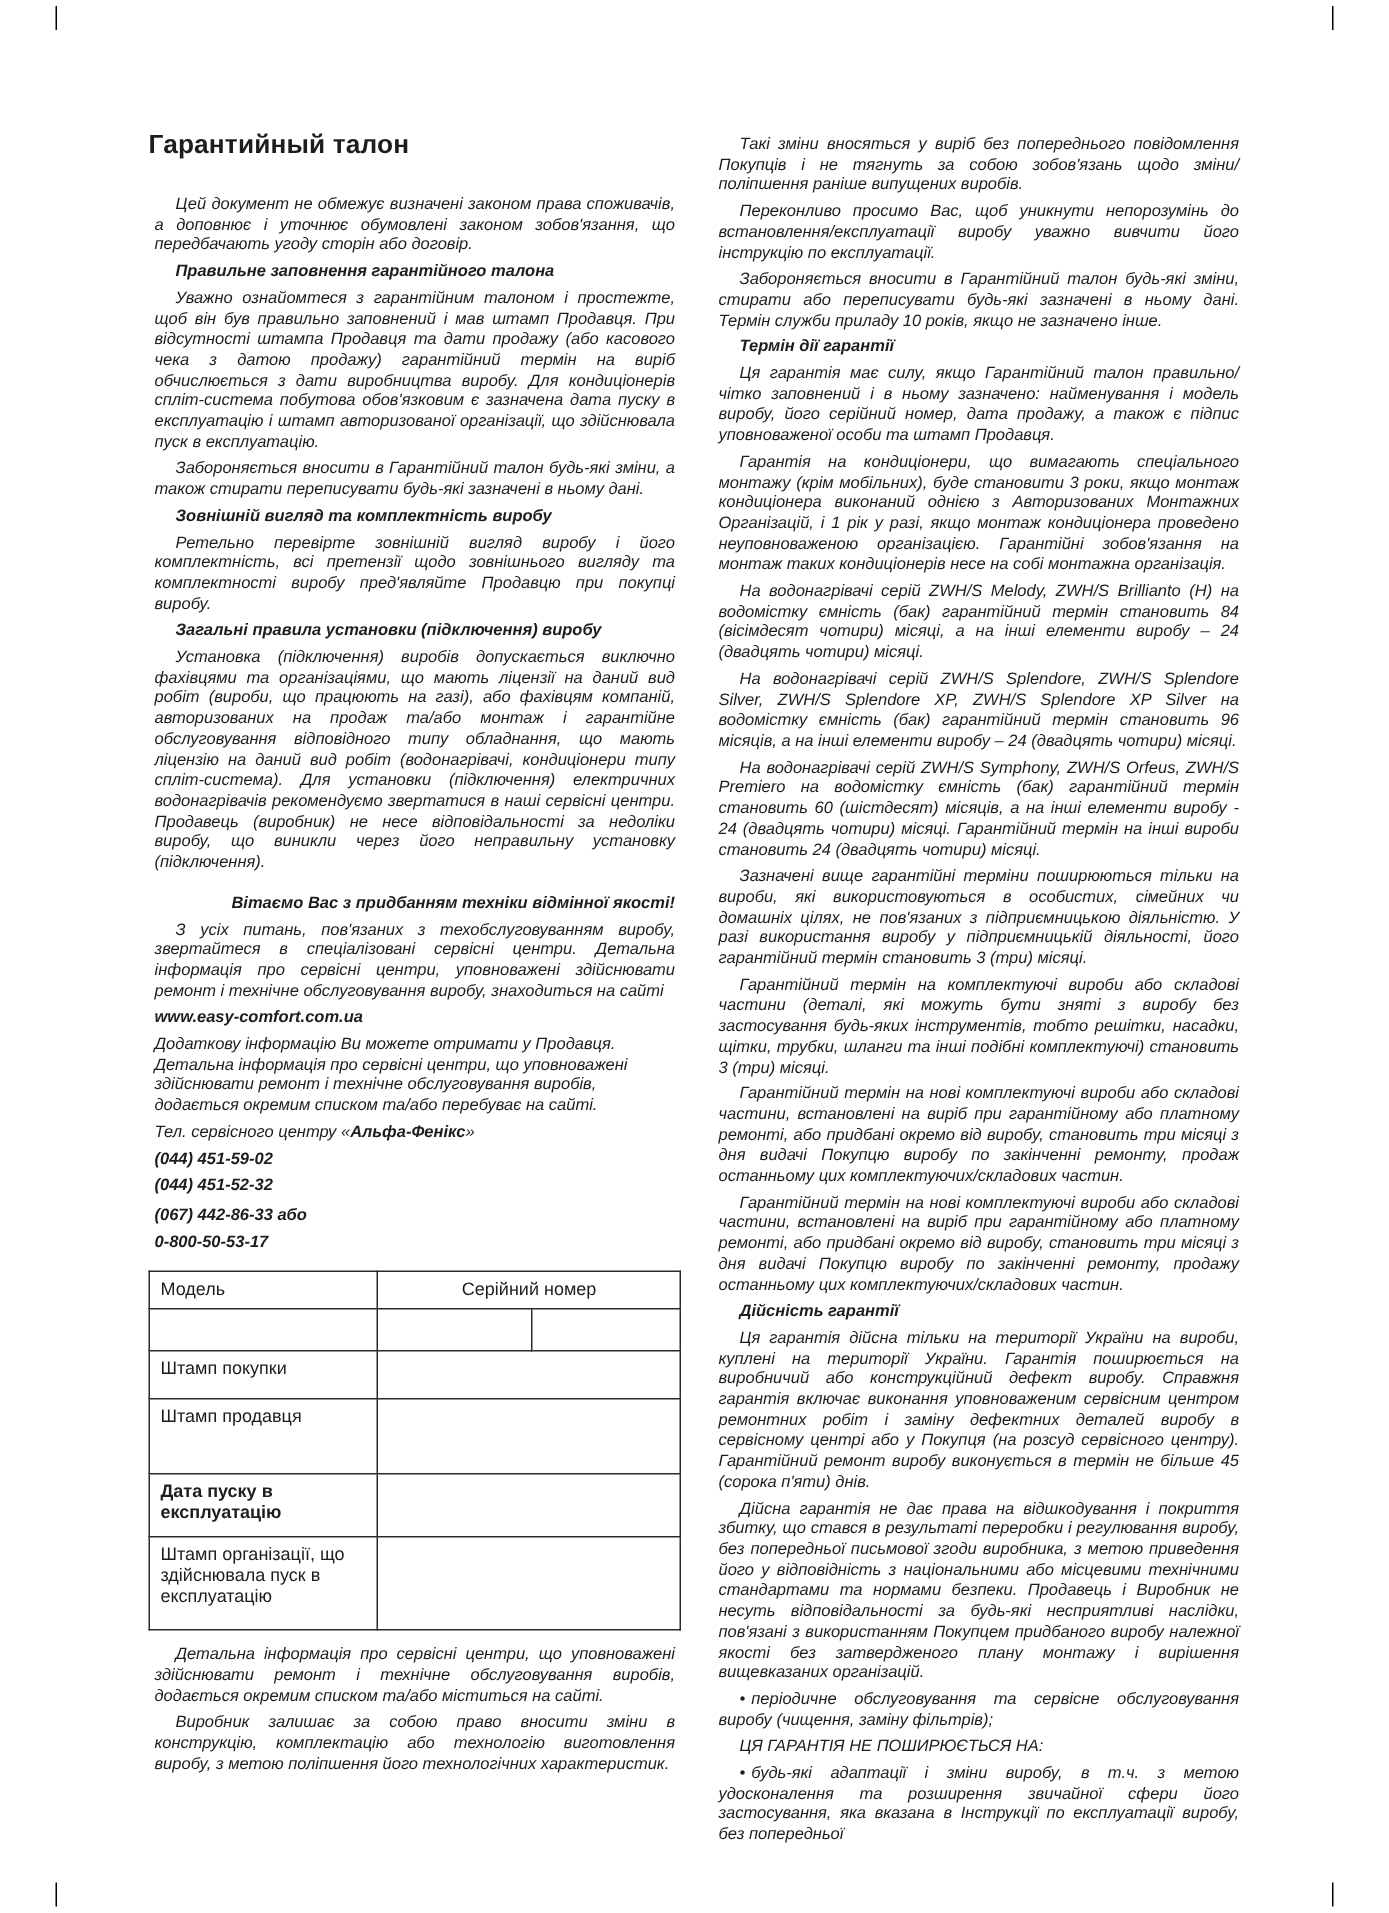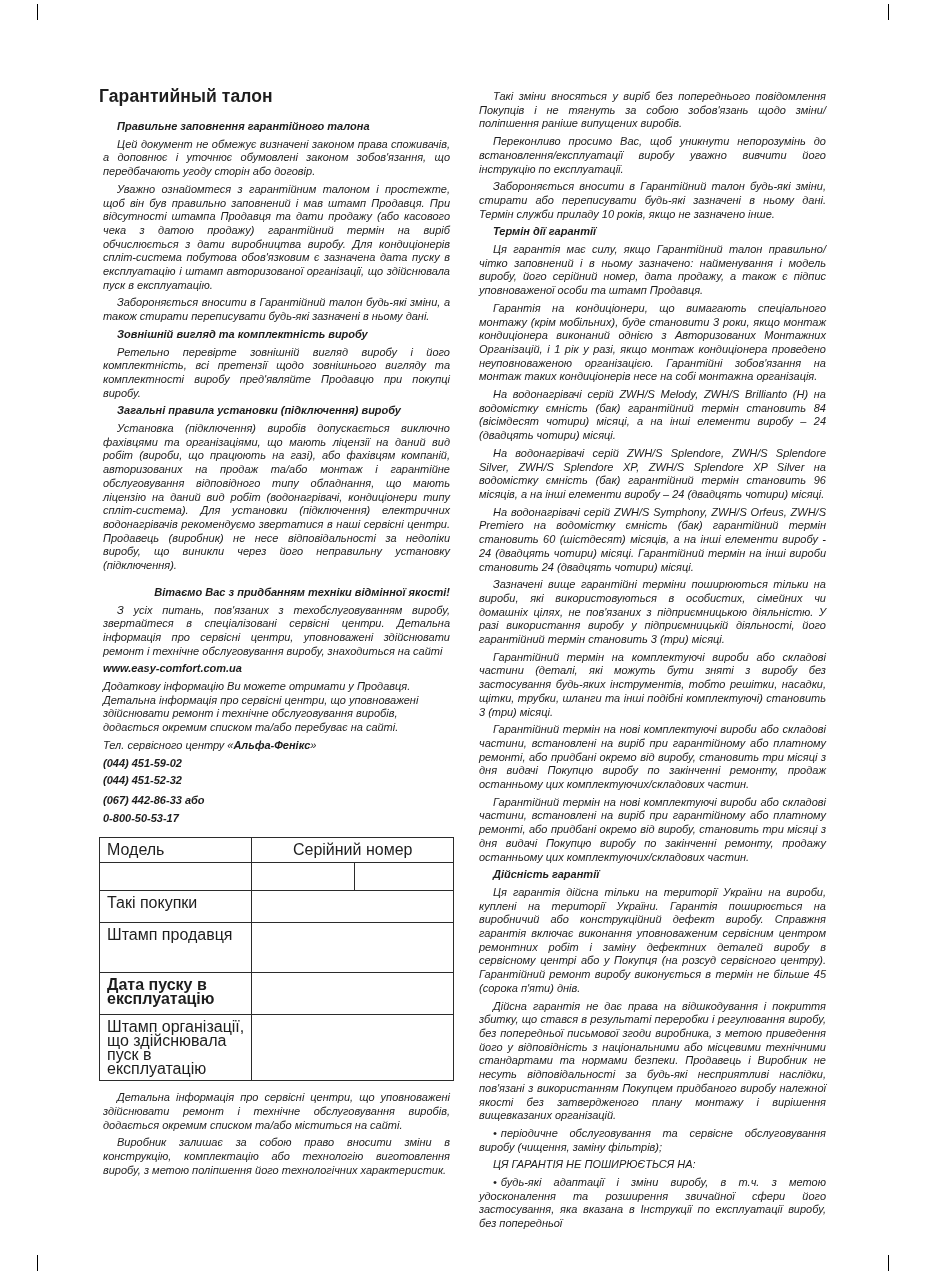--- a/index.html
+++ b/index.html
@@ -18,21 +18,21 @@
   .crop.bl { left:37px; top:1255px; }
   .crop.br { left:888px; top:1255px; }
 
   .content {
     position:absolute; left:99px; top:86px; width:731px;
     display:flex; gap:21px;
   }
   .col { width:355px; }
 
   .title {
-    font-size:17.5px; font-weight:700; margin:0 0 13px 0;
+    font-size:17.5px; font-weight:700; margin:0 0 23px 0;
     letter-spacing:0.1px;
   }
 
   p { margin:4px; font-size:11px; line-height:13.7px;font-style:italic; }
   .par { text-align:justify; text-indent:14px; }
   .noind { text-align:left; text-indent:0; }
   .bold { font-weight:700; }
   .center { text-align:right; text-indent:0; }
   .mt13 { margin-top:13px; }
   .mt6 { margin-top:6px; }
@@ -40,21 +40,21 @@
 
   .form-table {
     border-collapse:collapse; width:100%;
     margin:12px 0 10px 0;
     table-layout:fixed;
   }
   .form-table td {
     border:1px solid #2b2b2b;
     vertical-align:top;
     padding:5px 7px;
-    font-size:16px; line-height:13.8px;
+    font-size:12px; line-height:13.8px;
     overflow:hidden;
   }
   .form-table col.c1 { width:152px; }
   .form-table col.c2 { width:102px; }
   .form-table col.c3 { width:99px; }
   .form-table .center-cell { text-align:center; vertical-align:middle; }
   tr.h24 { height:24px; } tr.h28 { height:28px; } tr.h32 { height:32px; }
   tr.h50 { height:50px; } tr.h42 { height:42px;font-weight:bold; } tr.h62 { height:62px; }
 
   .bullet-glyph { margin-right:4px; }
@@ -67,22 +67,22 @@
   <div class="crop v tl"></div>
   <div class="crop v tr"></div>
   <div class="crop v bl"></div>
   <div class="crop v br"></div>
 
   <div class="content">
 
     <div class="col">
       <h1 class="title">Гарантийный талон</h1>
 
+      <p class="par">Цей документ не обмежує визначені законом права споживачів, а доповнює і уточнює обумовлені законом зобов'язання, що передбачають угоду сторін або договір.</p>
       <p class="par bold">Правильне заповнення гарантійного талона</p>
-      <p class="par">Цей документ не обмежує визначені законом права споживачів, а доповнює і уточнює обумовлені законом зобов'язання, що передбачають угоду сторін або договір.</p>
       <p class="par">Уважно ознайомтеся з гарантійним талоном і простежте, щоб він був правильно заповнений і мав штамп Продавця. При відсутності штампа Продавця та дати продажу (або касового чека з датою продажу) гарантійний термін на виріб обчислюється з дати виробництва виробу. Для кондиціонерів спліт-система побутова обов'язковим є зазначена дата пуску в експлуатацію і штамп авторизованої організації, що здійснювала пуск в експлуатацію.</p>
       <p class="par">Забороняється вносити в Гарантійний талон будь-які зміни, а також стирати переписувати будь-які зазначені в ньому дані.</p>
       <p class="par bold">Зовнішній вигляд та комплектність виробу</p>
       <p class="par">Ретельно перевірте зовнішній вигляд виробу і його комплектність, всі претензії щодо зовнішнього вигляду та комплектності виробу пред'являйте Продавцю при покупці виробу.</p>
       <p class="par bold">Загальні правила установки (підключення) виробу</p>
       <p class="par">Установка (підключення) виробів допускається виключно фахівцями та організаціями, що мають ліцензії на даний вид робіт (вироби, що працюють на газі), або фахівцям компаній, авторизованих на продаж та/або монтаж і гарантійне обслуговування відповідного типу обладнання, що мають ліцензію на даний вид робіт (водонагрівачі, кондиціонери типу спліт-система). Для установки (підключення) електричних водонагрівачів рекомендуємо звертатися в наші сервісні центри. Продавець (виробник) не несе відповідальності за недоліки виробу, що виникли через його неправильну установку (підключення).</p>
 
       <p class="center bold mt13">Вітаємо Вас з придбанням техніки відмінної якості!</p>
       <p class="par">З усіх питань, пов'язаних з техобслуговуванням виробу, звертайтеся в спеціалізовані сервісні центри. Детальна інформація про сервісні центри, уповноважені здійснювати ремонт і технічне обслуговування виробу, знаходиться на сайті</p>
       <p class="bold noind">www.easy-comfort.com.ua</p>
@@ -104,21 +104,21 @@
           <tr class="h24">
             <td>Модель</td>
             <td colspan="2" class="center-cell">Серійний номер</td>
           </tr>
           <tr class="h28">
             <td></td>
             <td></td>
             <td></td>
           </tr>
           <tr class="h32">
-            <td>Такі покупки</td>
+            <td>Штамп покупки</td>
             <td colspan="2"></td>
           </tr>
           <tr class="h50">
             <td>Штамп продавця</td>
             <td colspan="2"></td>
           </tr>
           <tr class="h42">
             <td>Дата пуску в експлуатацію</td>
             <td colspan="2"></td>
           </tr>

